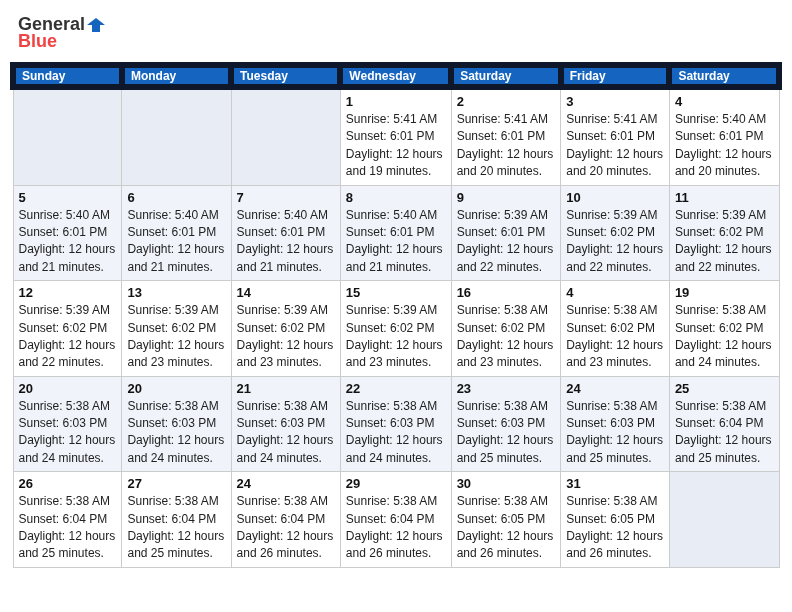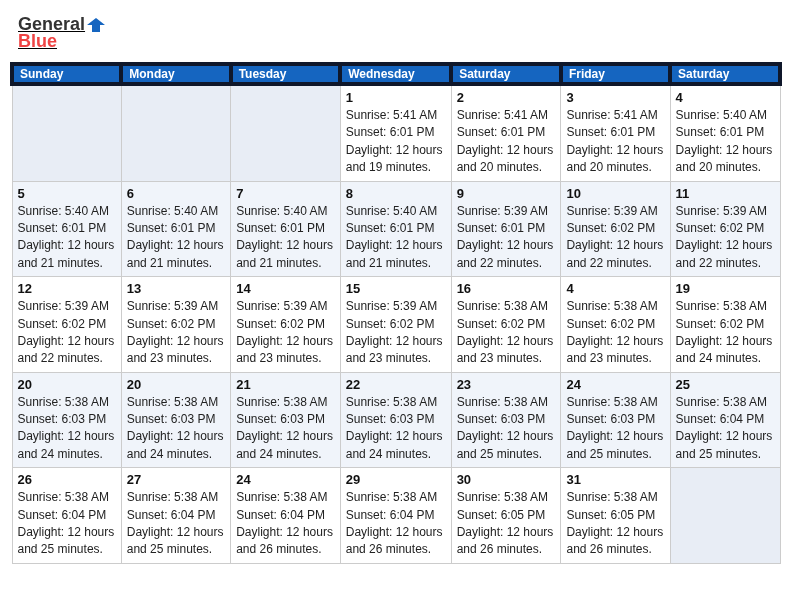--- a/index.html
+++ b/index.html
@@ -8,21 +8,20 @@
       background: #fff;
       width: 792px;
       min-height: 612px;
       padding: 10px;
     }
     .header {
       display: flex;
       justify-content: space-between;
       align-items: flex-start;
       padding: 4px 8px;
-      text-decoration: underline;
     }
     .logo {
       display: flex;
       flex-direction: column;
       align-items: flex-start;
     }
     .month-title {
       font-size: 36px;
       font-weight: bold;
       color: #1a1a1a;
@@ -40,21 +39,21 @@
       border-collapse: collapse;
       font-size: 10.5px;
     }
     thead th {
       background-color: #1565c0;
       color: #fff;
       text-align: left;
       padding: 1px 6px;
       font-size: 12px;
       font-weight: bold;
-      border: 4px solid #0f172a;
+      border: 6px solid #0f172a;
     }
     tbody tr {
       vertical-align: top;
     }
     tbody td {
       border: 1px solid #ccc;
       padding: 4px 5px;
       vertical-align: top;
       min-height: 70px;
       width: 113px;

